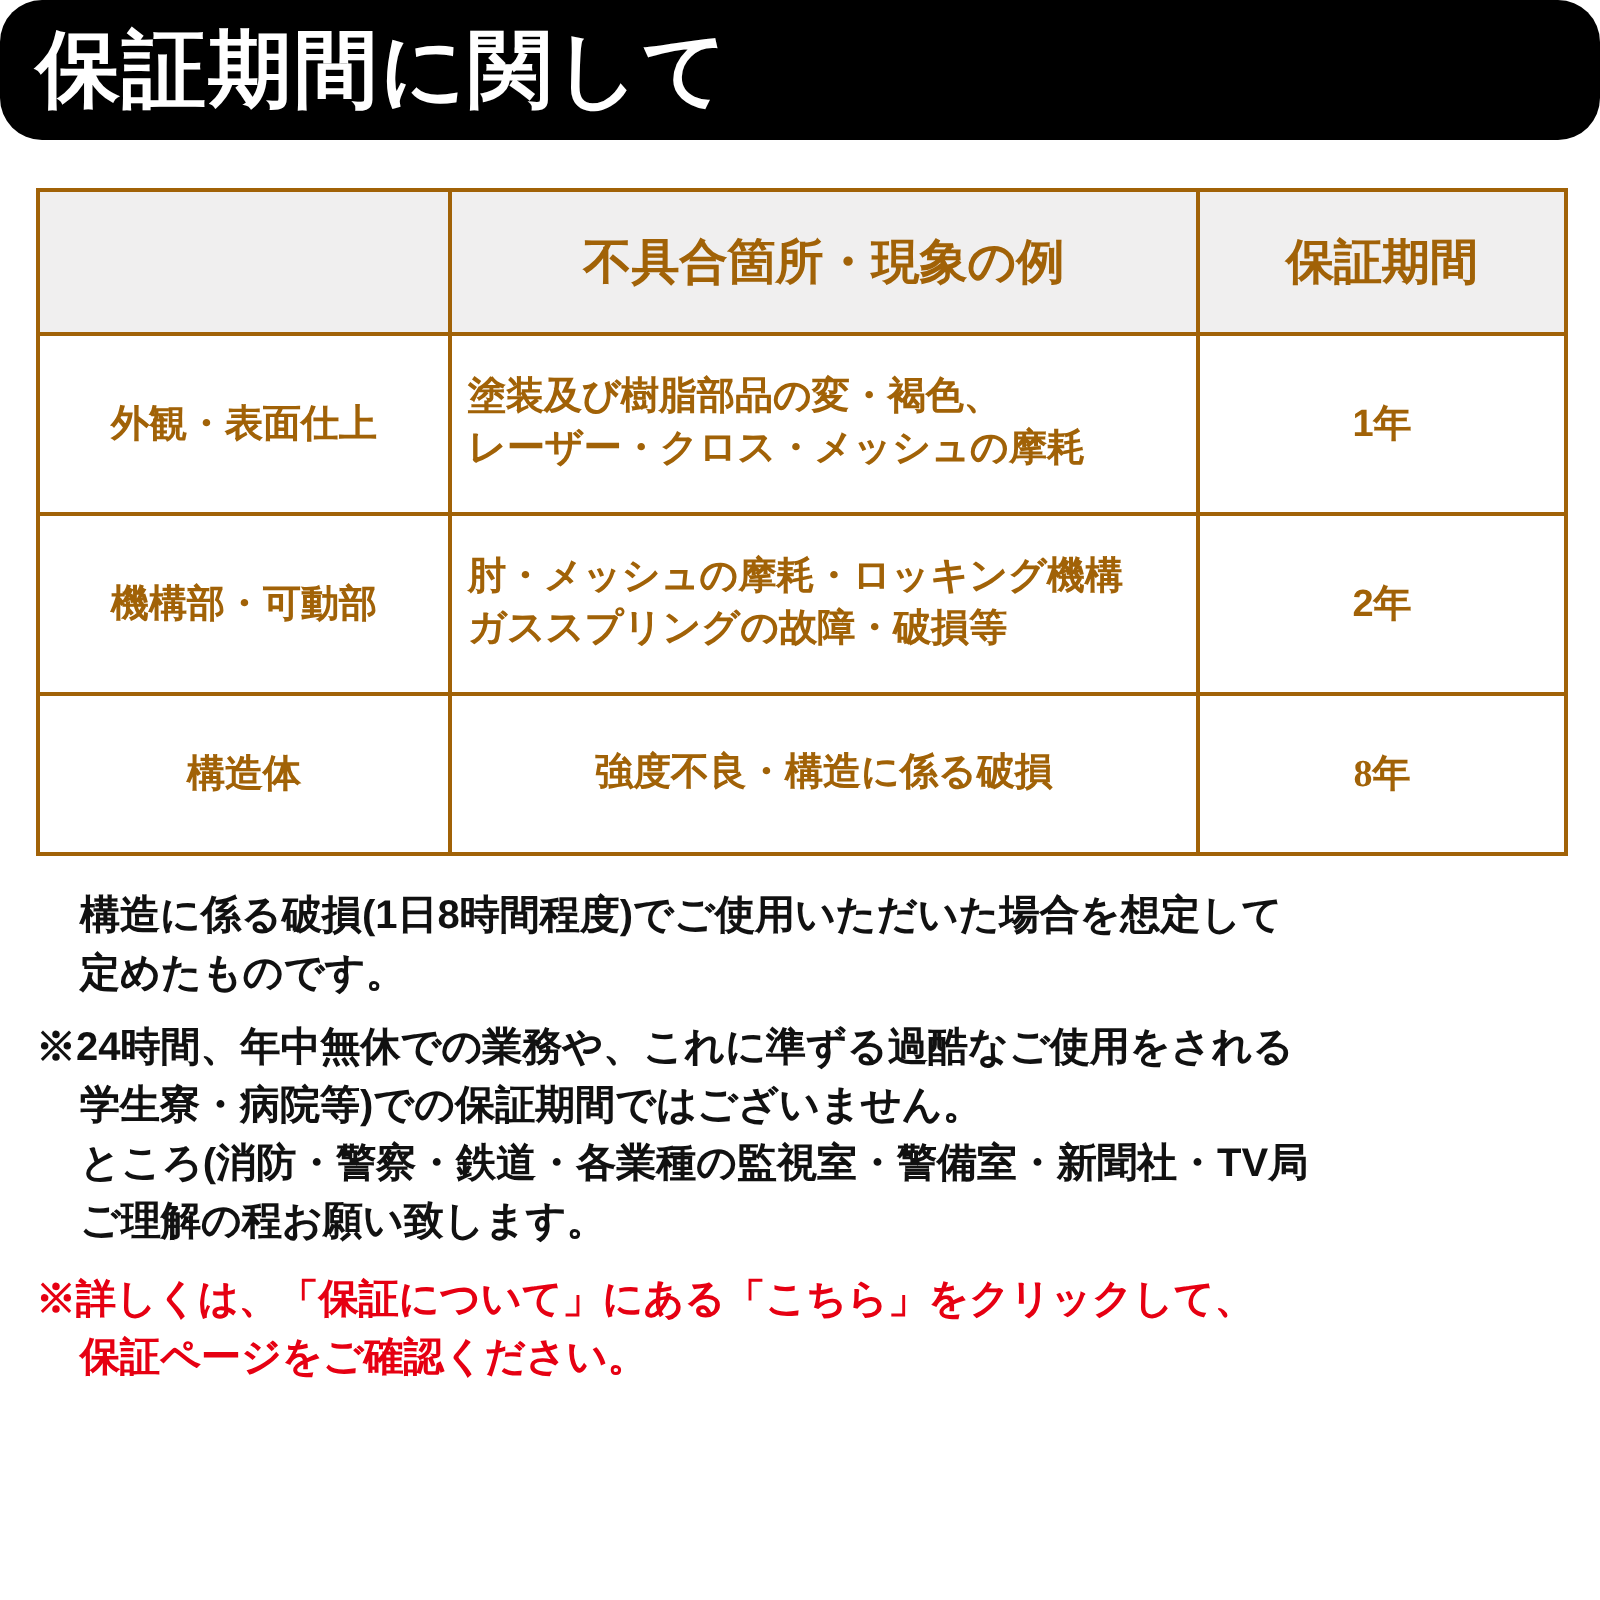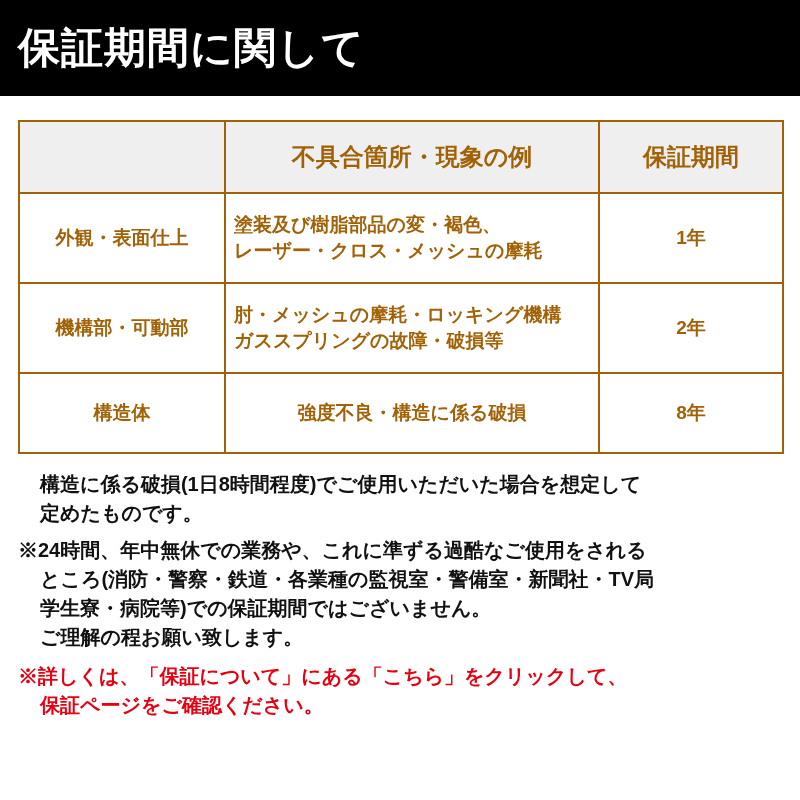--- a/index.html
+++ b/index.html
@@ -16,25 +16,26 @@
   }
   .page {
     position: relative;
     width: 800px;
     height: 800px;
     box-sizing: border-box;
   }
   
   .header-band {
     background: #000000;
-    height: 96px;
+    height: 70px;
     display: flex;
     align-items: center;
     padding: 0 0 0 18px;
     box-sizing: border-box;
+    border-radius: 21px;
   }
   .header-title {
     color: #ffffff;
     font-size: 42px;
     font-weight: bold;
     letter-spacing: 1px;
     line-height: 1;
   }
   
   .table-wrap {
@@ -76,21 +77,21 @@
     line-height: 1.35;
     text-align: left;
     padding-left: 12px;
   }
   td.period {
     text-align: center;
     font-size: 22px;
   }
   tr.r1 td { height: 76px; }
   tr.r2 td { height: 76px; }
-  tr.r3 td { height: 66px; }
+  tr.r3 td { height: 66px; font-family: Liberation Serif, serif; }
   .ex-line { display: block; white-space: nowrap; }
   
   .notes {
     padding: 16px 18px 0 18px;
     box-sizing: border-box;
   }
   .note-block {
     margin-bottom: 8px;
   }
   .note-line {
@@ -163,22 +164,22 @@
 
   <div class="notes">
 
     <div class="note-block">
       <div class="note-line indent">構造に係る破損(1日8時間程度)でご使用いただいた場合を想定して</div>
       <div class="note-line indent">定めたものです。</div>
     </div>
 
     <div class="note-block">
       <div class="note-line">※24時間、年中無休での業務や、これに準ずる過酷なご使用をされる</div>
+      <div class="note-line indent">学生寮・病院等)での保証期間ではございません。</div>
       <div class="note-line indent">ところ(消防・警察・鉄道・各業種の監視室・警備室・新聞社・TV局</div>
-      <div class="note-line indent">学生寮・病院等)での保証期間ではございません。</div>
       <div class="note-line indent">ご理解の程お願い致します。</div>
     </div>
 
     <div class="note-block note-red">
       <div class="note-line">※詳しくは、「保証について」にある「こちら」をクリックして、</div>
       <div class="note-line indent">保証ページをご確認ください。</div>
     </div>
 
   </div>
 

